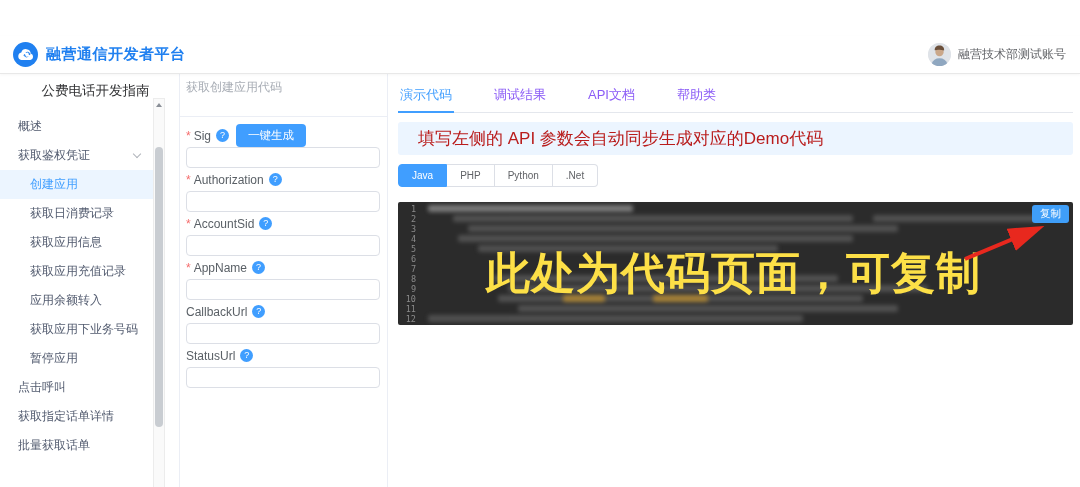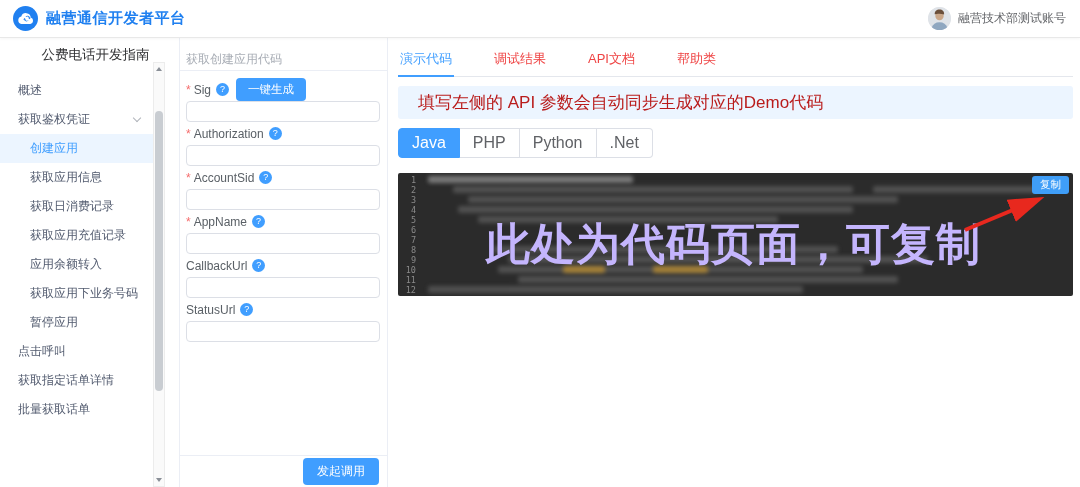--- a/index.html
+++ b/index.html
@@ -12,21 +12,21 @@
   }
 
   
   .header {
     height: 38px;
     display: flex; align-items: center; justify-content: space-between;
     padding: 0 14px 0 13px;
     border-bottom: 1px solid #e8e8e8;
     box-shadow: 0 1px 3px rgba(0,0,0,.04);
     background: #fff;
-    position: relative; z-index: 5;
+    position: relative; z-index: 5; margin-top: 36px;
   }
   .brand { display: flex; align-items: center; }
   .logo {
     width: 25px; height: 25px; border-radius: 50%;
     background: #2080f0; display: flex; align-items: center; justify-content: center;
     flex: none;
   }
   .app-title { margin-left: 8px; font-size: 15px; font-weight: 700; color: #2080f0; letter-spacing: .5px; }
   .account { display: flex; align-items: center; }
   .avatar {
@@ -79,23 +79,22 @@
   .tri-dn { width: 0; height: 0; border-left: 3px solid transparent; border-right: 3px solid transparent; border-top: 4px solid #8a8f97; }
   .sb-thumb { position: absolute; left: 1px; top: 48px; width: 8px; height: 280px; background: #c9cdd2; border-radius: 4px; }
 
   
   .form-panel {
     width: 208px; flex: none; position: relative;
     border-right: 1px solid #ebeef5; background: #fff;
   }
   .form-panel-title {
     font-size: 12px; color: #a8adb5;
-    padding: 5px 8px 2px 6px;
+    padding: 5px 8px 20px 6px;
     border-bottom: 1px solid #ebeef5;
-    margin-top: 8px;
   }
   .form-body { padding: 11px 7px 0 6px; }
   .field { margin-bottom: 4px; }
   .field-label { height: 15px; display: flex; align-items: center; font-size: 12px; color: #5a6066; }
   .req { color: #f56c6c; margin-right: 3px; font-size: 12px; }
   .q-icon {
     width: 13px; height: 13px; border-radius: 50%;
     background: #409eff; color: #fff; font-size: 9px; line-height: 13px;
     text-align: center; margin-left: 5px; flex: none;
   }
@@ -117,57 +116,57 @@
   }
   .submit-btn {
     background: #409eff; color: #fff; border: none;
     font-size: 12px; padding: 5px 14px; border-radius: 4px; cursor: pointer;
   }
 
   
   .code-panel { flex: 1; padding: 6px 7px 0 10px; background: #fff; min-width: 0; }
   .tabs { display: flex; border-bottom: 1px solid #e4e7ed; }
   .tab {
-    font-size: 13px; color: #ef4444; padding: 6px 2px 8px 2px;
+    font-size: 13px; color: #8b5cf6; padding: 6px 2px 8px 2px;
     margin-right: 38px; cursor: pointer; position: relative;
   }
   .tab.active { color: #409eff; }
   .tab.active::after {
     content: ""; position: absolute; left: 0; right: 0; bottom: -1px;
     height: 2px; background: #409eff;
   }
   .info-bar {
     margin-top: 9px; background: #ecf5ff; color: #b91c1c;
     font-size: 17px; padding: 5px 20px; border-radius: 3px;
   }
   .lang-group { margin-top: 9px; display: inline-flex; }
   .lang-btn {
     background: #fff; border: 1px solid #dcdfe6; border-left-width: 0;
-    color: #606266; font-size: 16px; padding: 5px 13px; cursor: pointer;
+    color: #606266; font-size: 10px; padding: 5px 13px; cursor: pointer;
   }
   .lang-btn:first-child { border-left-width: 1px; border-radius: 4px 0 0 4px; }
   .lang-btn:last-child { border-radius: 0 4px 4px 0; }
   .lang-btn.active { background: #409eff; border-color: #409eff; color: #fff; }
 
   .code-block {
     margin-top: 15px; position: relative; height: 123px;
     background: #2b2b2b; border-radius: 2px; overflow: hidden;
   }
   .linenos {
     position: absolute; left: 2px; top: 2px; width: 16px;
     display: flex; flex-direction: column;
     font-family: "DejaVu Sans Mono", monospace;
     font-size: 8.5px; line-height: 10px; color: #8a8a8a; text-align: right;
   }
   .blurbar { position: absolute; height: 7px; border-radius: 2px; filter: blur(2px); opacity: .5; background: #777; }
   .blurbar.bright { background: #a5a5a5; opacity: .65; }
   .blurbar.yellow { background: #c9952b; opacity: .7; }
   .annotation {
     position: absolute; left: 88px; top: 46px;
-    font-size: 44px; font-weight: 700; color: #c4b5fd;
+    font-size: 44px; font-weight: 700; color: #fde047;
     letter-spacing: 1px; white-space: nowrap; line-height: 1.15;
   }
   .arrow-svg { position: absolute; inset: 0; width: 100%; height: 100%; pointer-events: none; }
   .copy-btn {
     position: absolute; top: 3px; right: 4px;
     background: #3f9ef8; color: #fff; border: none;
     font-size: 10.5px; padding: 2px 8px; border-radius: 3px; cursor: pointer;
   }
 </style>
 </head>
@@ -205,24 +204,24 @@
         <span>概述</span>
       </div>
       <div class="menu-item">
         <span>获取鉴权凭证</span>
         <span class="chev down"></span>
       </div>
       <div class="menu-item sub active">
         <span>创建应用</span>
       </div>
       <div class="menu-item sub">
+        <span>获取日消费记录</span>
+      </div>
+      <div class="menu-item sub">
         <span>获取应用信息</span>
-      </div>
-      <div class="menu-item sub">
-        <span>获取日消费记录</span>
       </div>
       <div class="menu-item sub">
         <span>获取应用充值记录</span>
       </div>
       <div class="menu-item sub">
         <span>应用余额转入</span>
       </div>
       <div class="menu-item sub">
         <span>获取应用下业务号码</span>
       </div>

